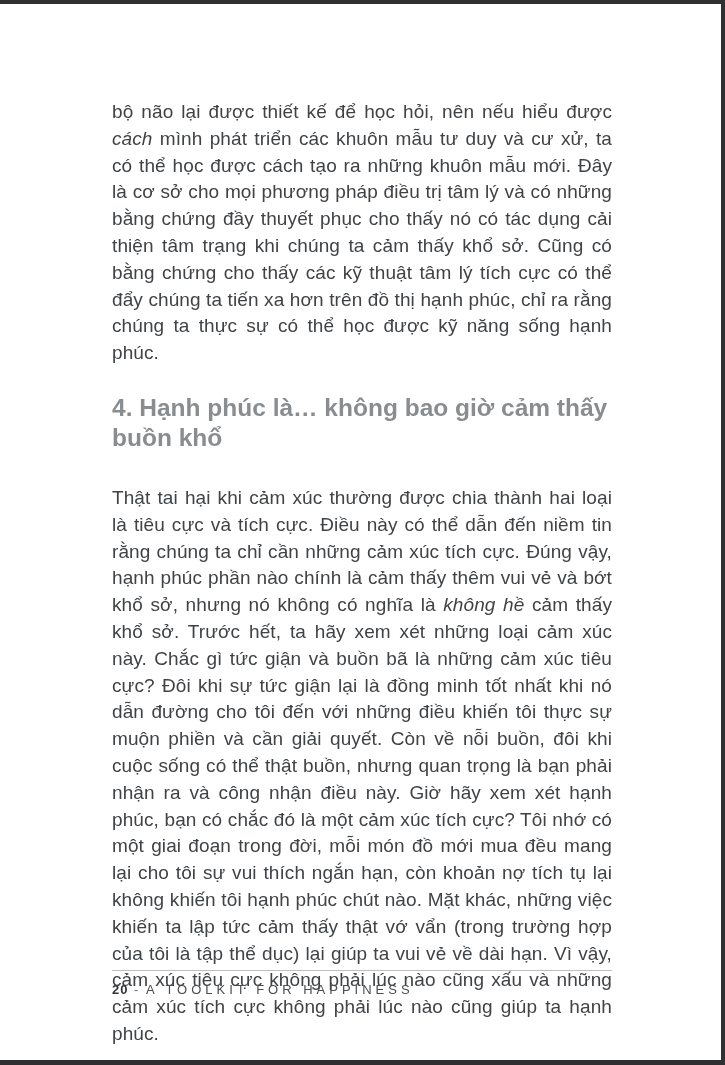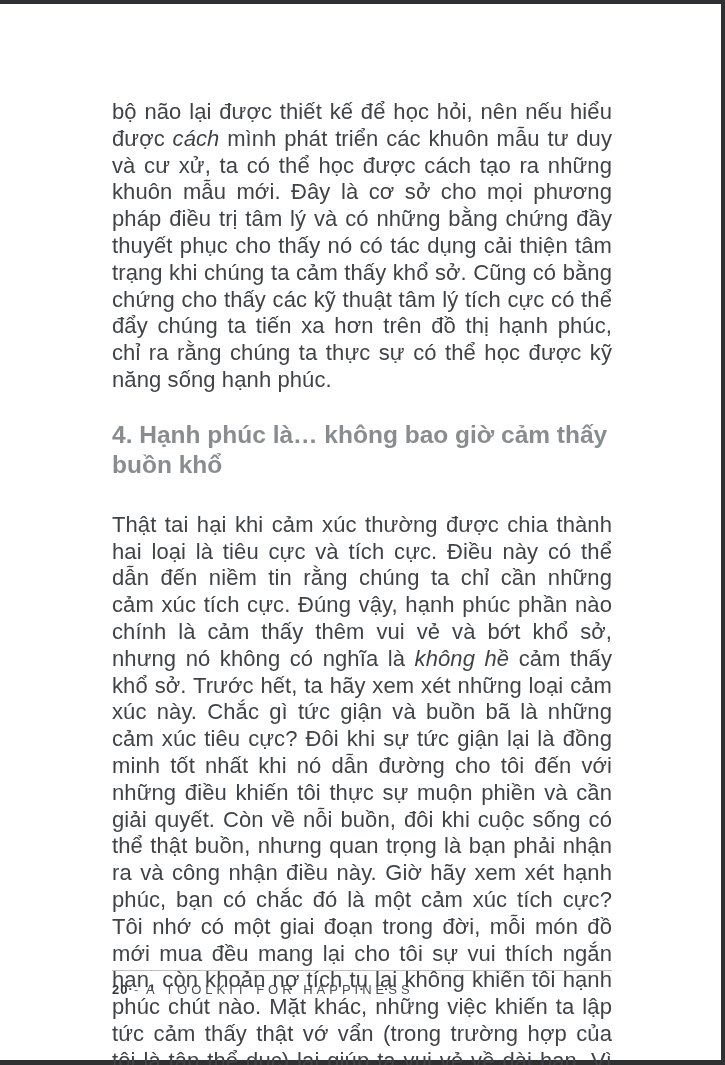--- a/index.html
+++ b/index.html
@@ -39,21 +39,21 @@
     background: #2f3032;
   }
   .text-block {
     position: absolute;
     left: 112px;
     top: 99px;
     width: 500px;
   }
   .body-para {
     margin: 0;
-    font-size: 22px;
+    font-size: 19px;
     line-height: 26.8px;
     letter-spacing: 0.1px;
     color: #404346;
     text-align: justify;
     text-justify: inter-word;
   }
   .body-para em {
     font-style: italic;
   }
   .section-heading {

